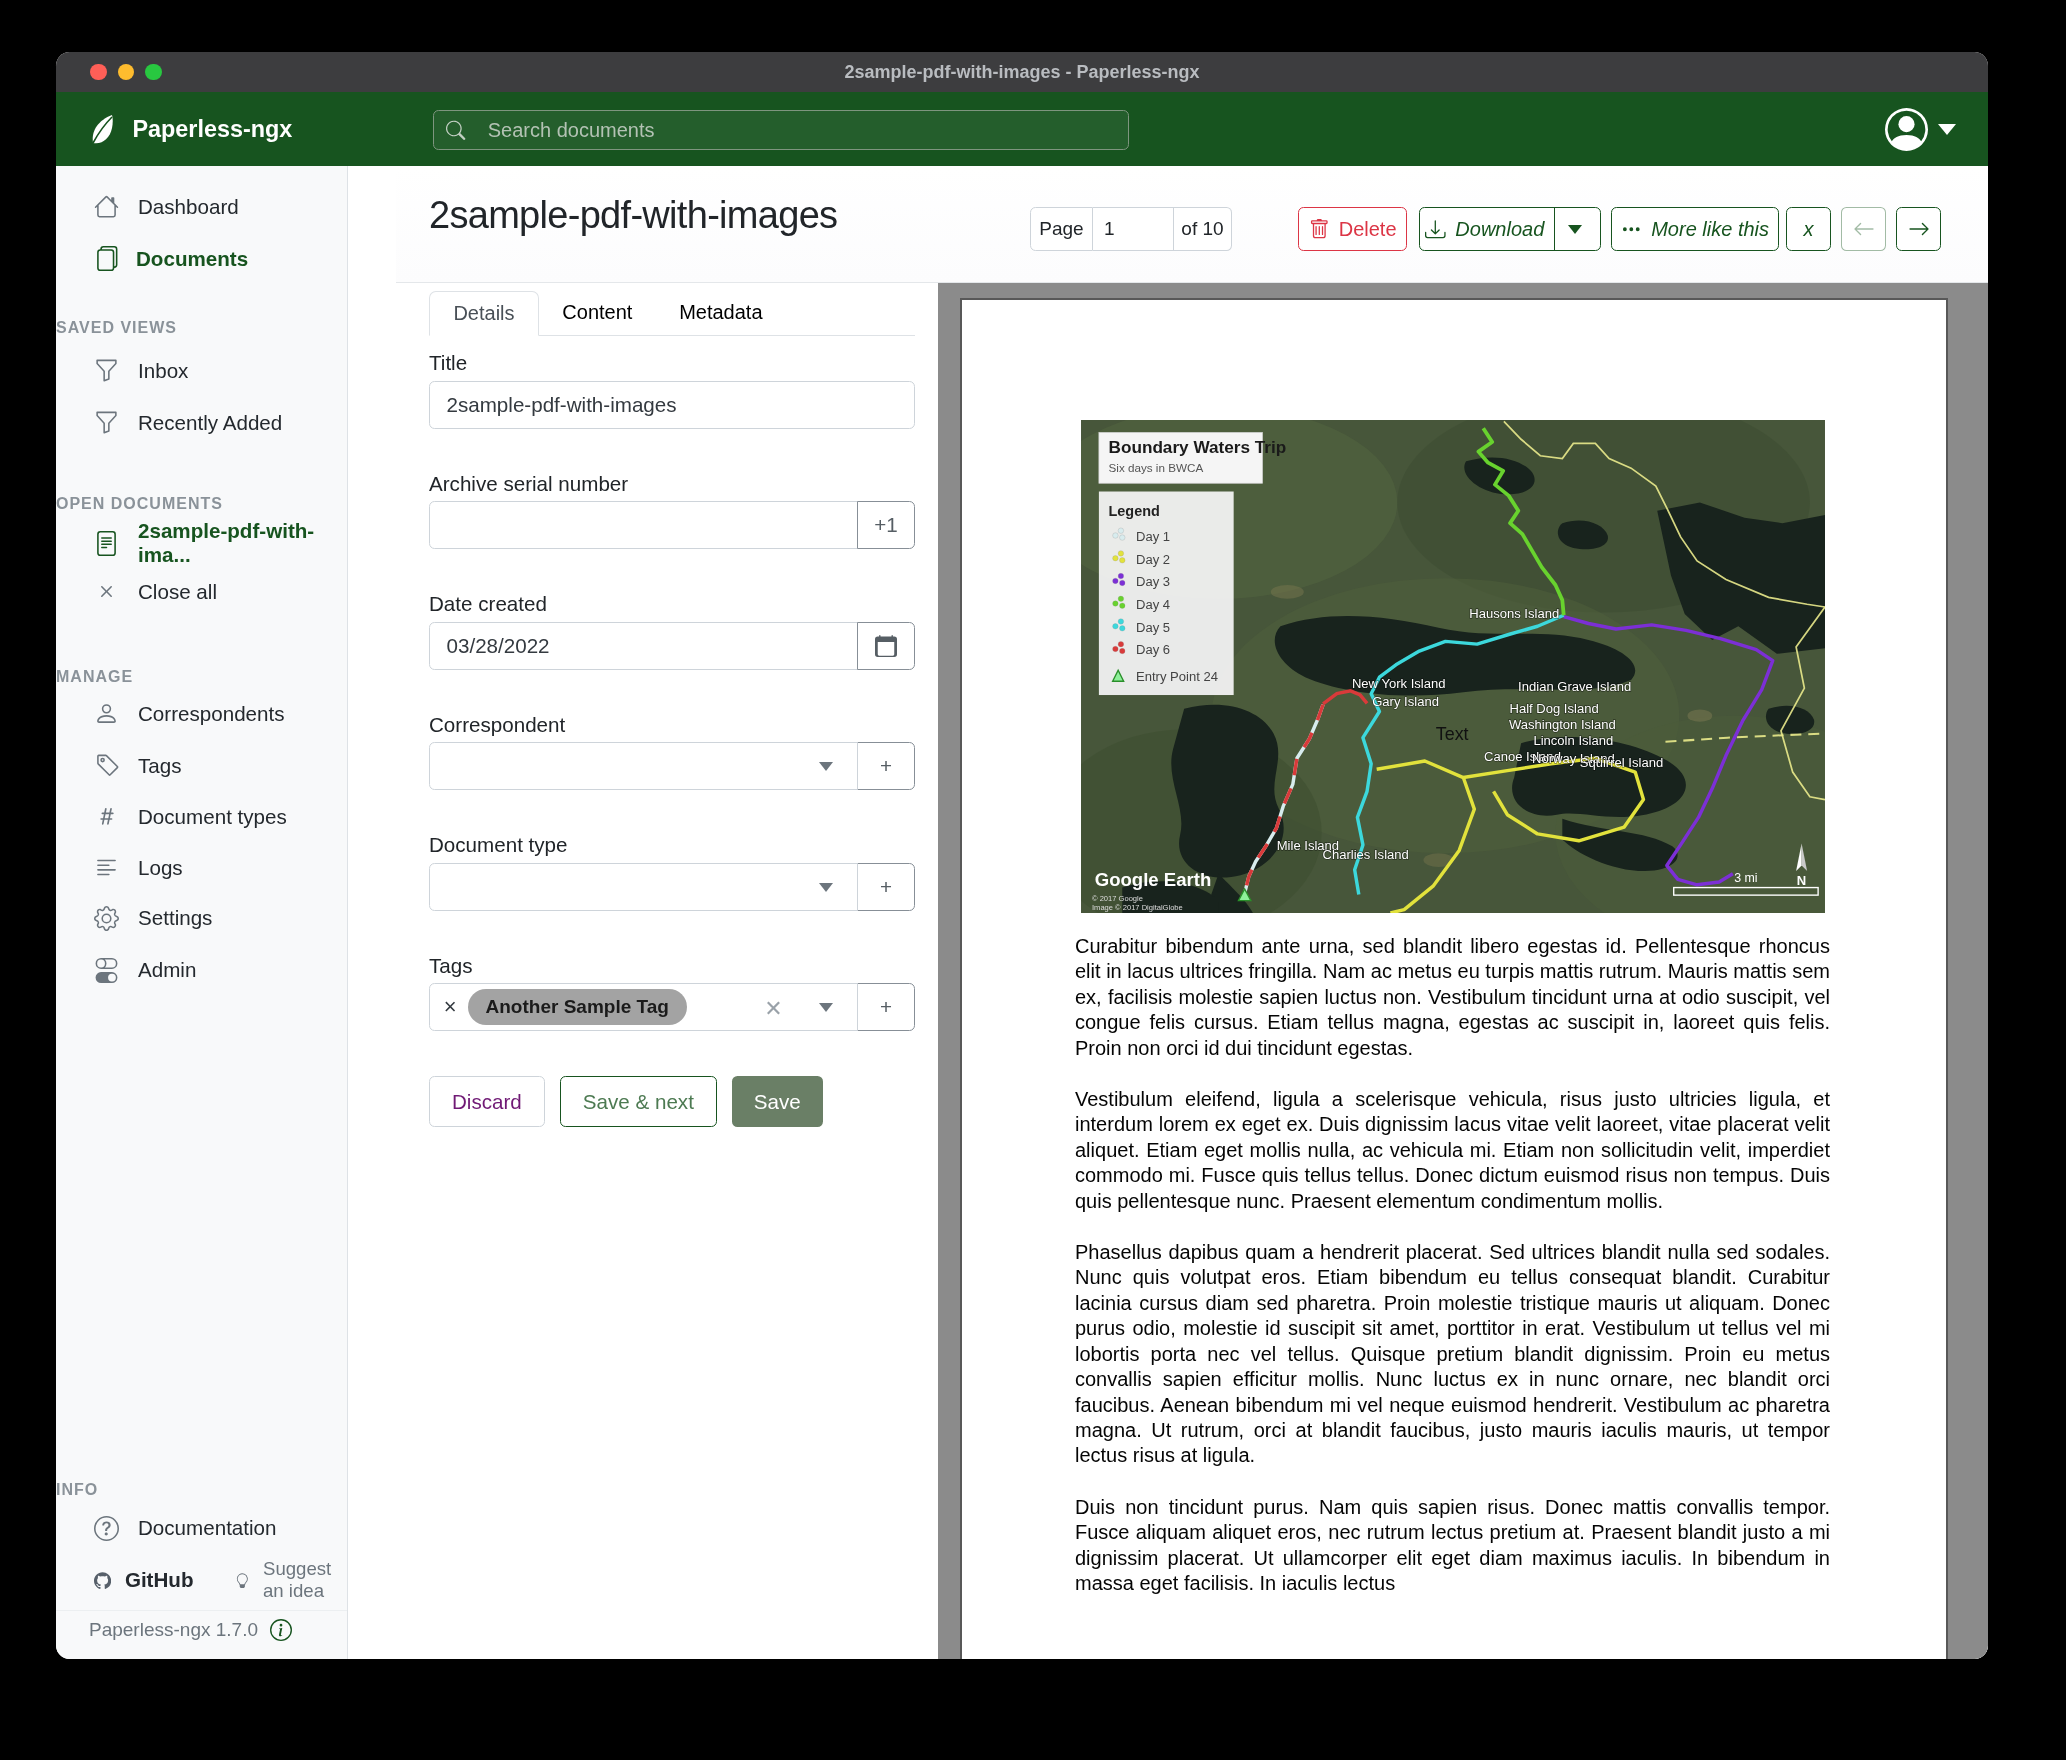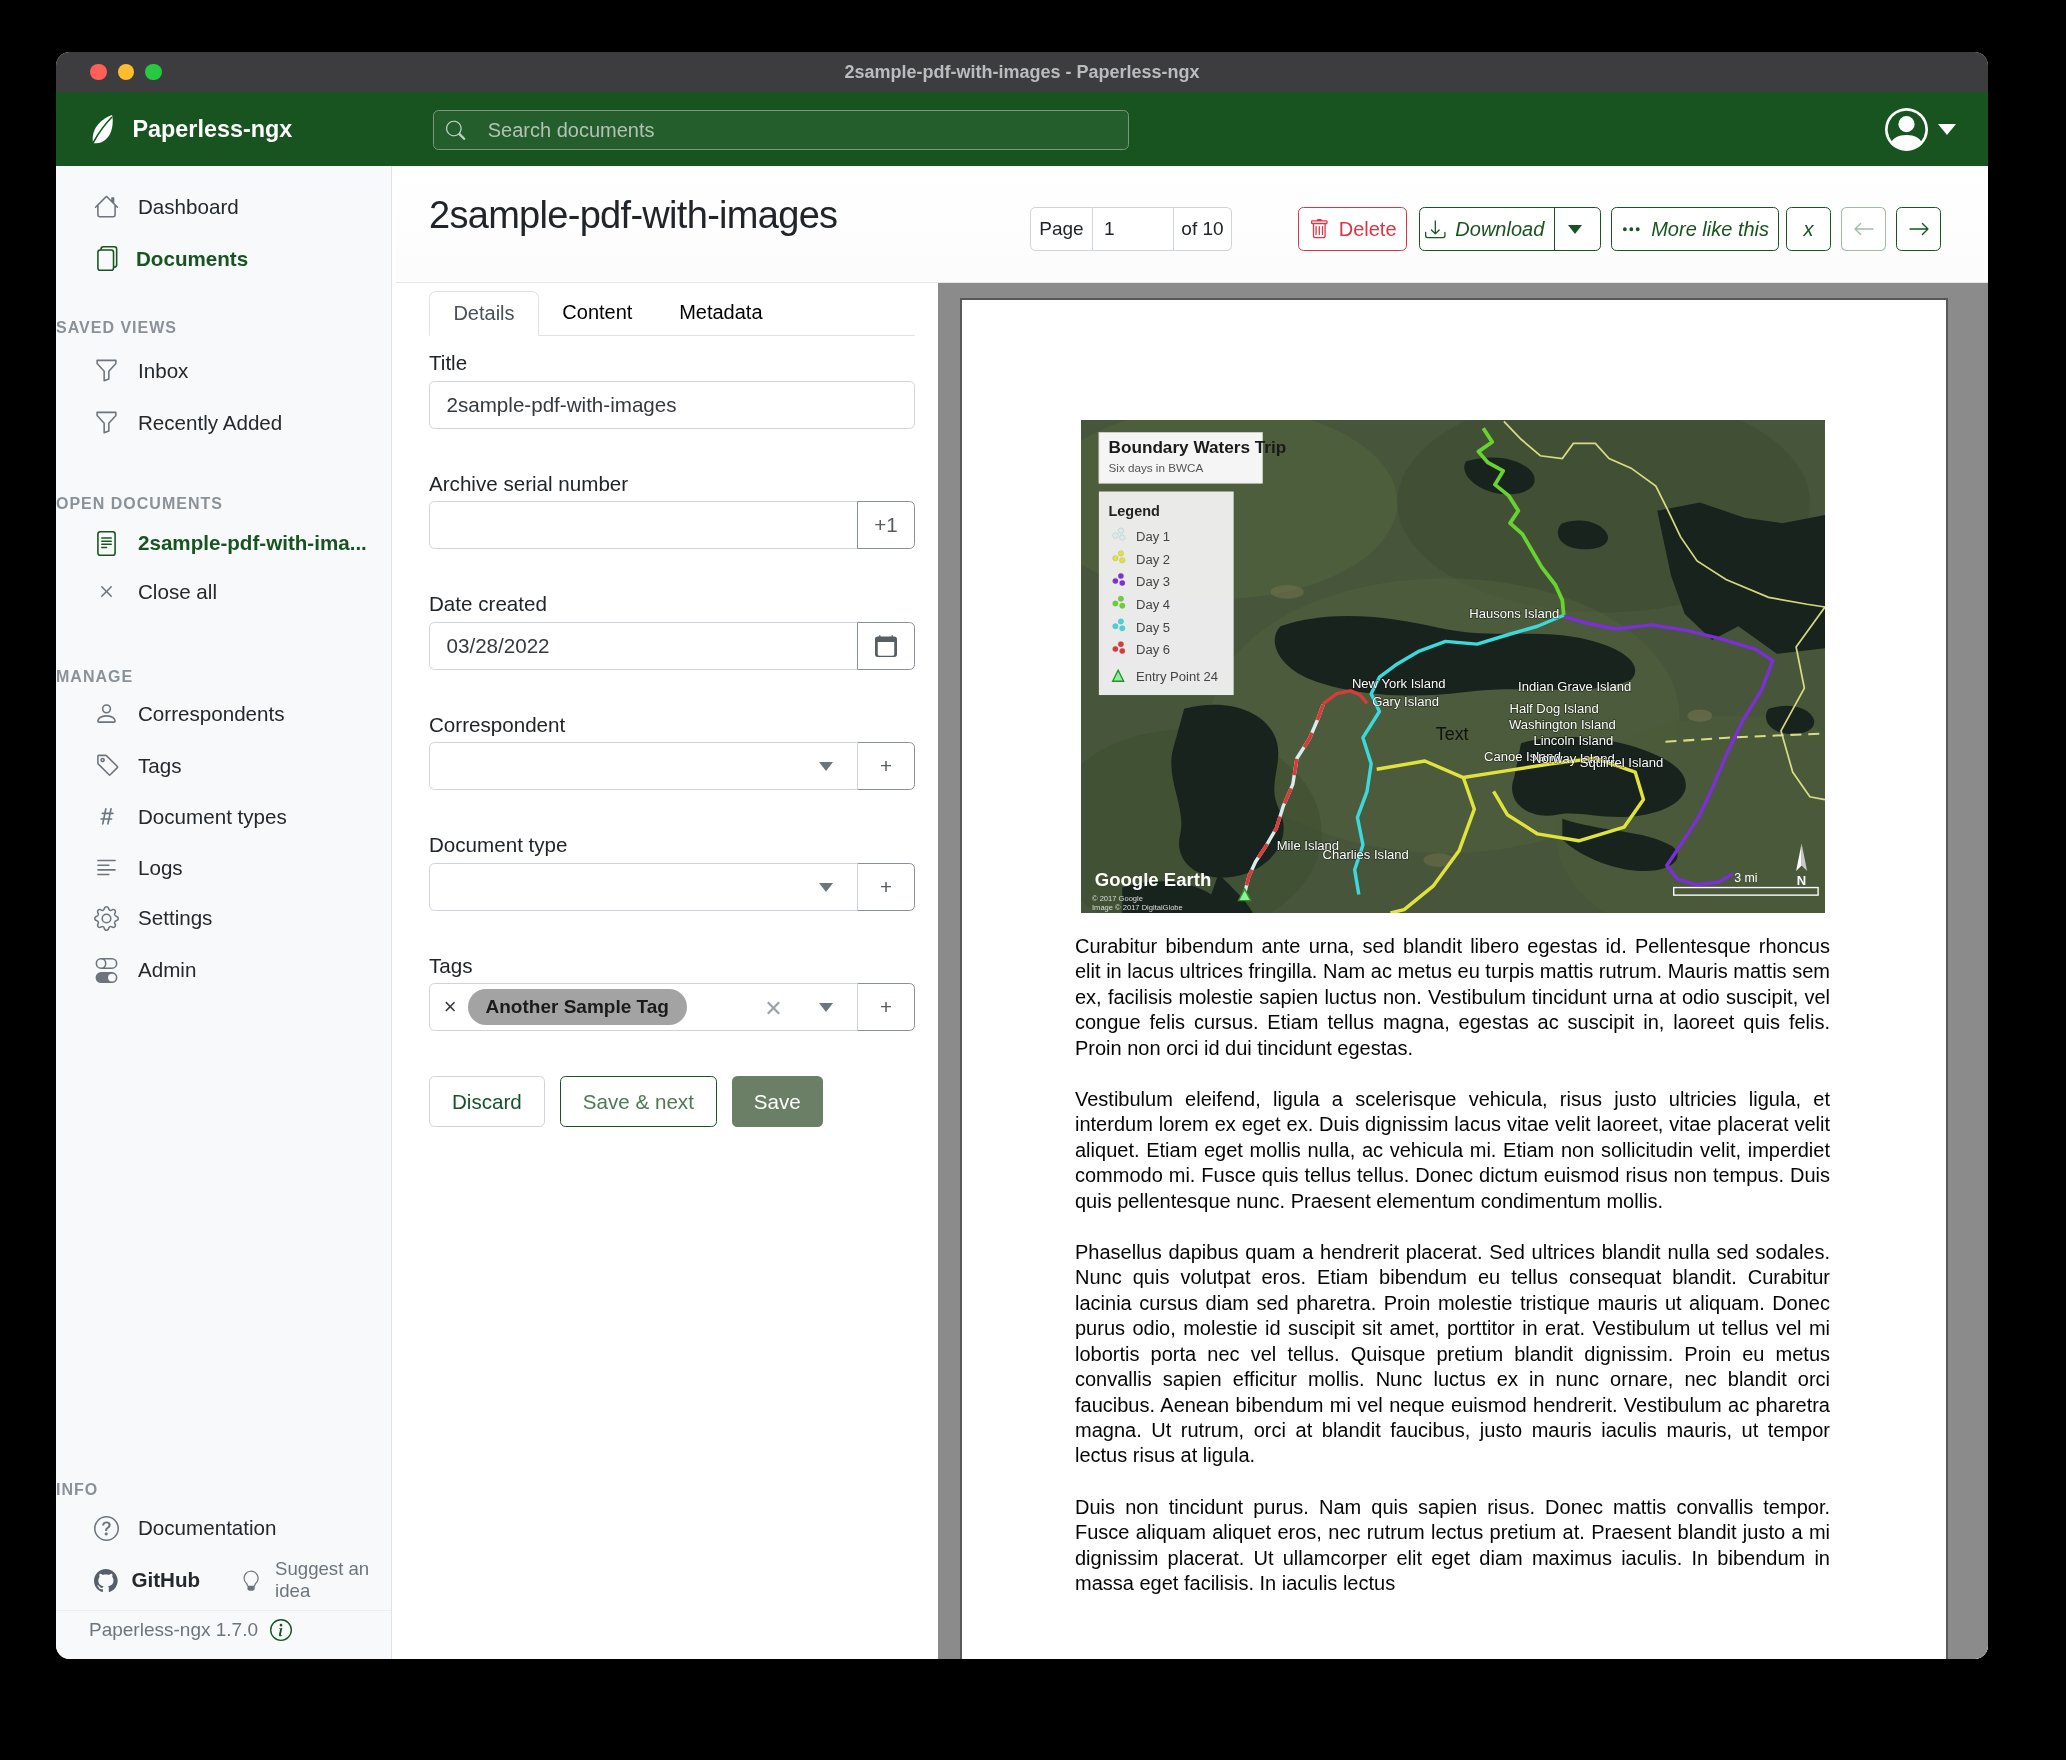--- a/index.html
+++ b/index.html
@@ -23,21 +23,21 @@
   .searchbox { position:absolute; left:377px; top:18px; width:696px; height:40px;
                background:rgba(255,255,255,.06); border:0.7px solid #7e957f; border-radius:5.5px;
                display:flex; align-items:center; padding:0 12.4px; gap:22px; }
   .searchbox input { background:transparent; border:none; outline:none; color:#e2e8e2; font-size:20px; width:100%; font-family:"Liberation Sans",sans-serif; }
   .searchbox input::placeholder { color:#b3c2b4; }
   .useracct { position:absolute; right:32px; top:0; height:74px; display:flex; align-items:center; gap:9.6px; cursor:pointer; }
   .caret-down { width:0; height:0; border-left:9px solid transparent; border-right:9px solid transparent; border-top:11px solid #fff; }
 
   
   .bodyrow { position:absolute; top:114px; left:0; right:0; bottom:0; }
-  .sidebar { position:absolute; left:0; top:0; bottom:0; width:336px; background:#f8f9fa; border-right:0.7px solid #dee2e6;
+  .sidebar { position:absolute; left:0; top:0; bottom:0; width:292px; background:#f8f9fa; border-right:0.7px solid #dee2e6;
              display:flex; flex-direction:column; padding-top:19px; }
   .content { position:absolute; left:340px; top:0; right:0; bottom:0; background:#fff; }
 
   
   .sb-item { height:43px; display:flex; align-items:center; gap:19px; padding-left:38px; font-size:20.6px; color:#24292e; cursor:pointer; }
   .sb-item svg { flex:0 0 auto; }
   .sb-icon { color:#6c757d; }
   .sb-item.active { color:#17541f; font-weight:700; }
   .sb-item.active .sb-icon { color:#17541f; }
   .sb-header { height:23.4px; font-size:16px; font-weight:700; letter-spacing:1px; color:#8a9299; display:flex; align-items:flex-end; }
@@ -80,21 +80,21 @@
               display:flex; align-items:center; justify-content:center; font-size:20.6px; color:#565e64; background:#fff; cursor:pointer; }
   .f-select { flex:1; border:0.7px solid #ced4da; border-radius:5.5px 0 0 5.5px; position:relative; background:#fff; }
   .sel-caret { position:absolute; right:23.4px; top:19px; width:0; height:0; border-left:7.6px solid transparent; border-right:7.6px solid transparent; border-top:9px solid #6c757d; }
   .tags-field { flex:1; border:0.7px solid #ced4da; border-radius:5.5px 0 0 5.5px; position:relative; background:#fff; display:flex; align-items:center; padding-left:13.7px; gap:11px; }
   .tag-remove { font-size:22px; color:#343a40; cursor:pointer; line-height:1; }
   .tag-chip { height:36px; border-radius:18px; padding:0 18px; display:flex; align-items:center;
               font-size:19px; font-weight:700; color:#1b1b1b; }
   .tags-clear { position:absolute; right:74px; top:11.7px; font-size:22px; color:#9aa2a9; cursor:pointer; }
   .actions { display:flex; gap:15px; margin-top:45px; }
   .act-btn { height:51px; border-radius:5.5px; font-size:20.6px; display:flex; align-items:center; justify-content:center; padding:0 22px; cursor:pointer; background:#fff; }
-  .act-discard { border:0.7px solid #ced4da; color:#14532d; }
+  .act-discard { border:0.7px solid #ced4da; color:#701a75; }
   .act-savenext { border:1px solid #17541f; color:#4d7a52; }
   .act-save { border:none; color:#fff; }
 
   
   .preview { position:absolute; left:542px; right:0; top:117px; bottom:0; background:#8b8b8b; overflow:hidden; }
   .page { position:absolute; left:22px; top:15px; width:988px; height:1787px; background:#fff; border:2.1px solid #585858; }
   .map { position:absolute; left:119px; top:120px; width:744px; height:493px; }
   .pdf-text { position:absolute; left:113px; width:755px; top:634px; }
   .pdf-text p { font-size:20px; line-height:25.4px; color:#050505; text-align:justify; margin-bottom:26px; }
   .pdf-text p.gap-after { margin-bottom:77px; }

